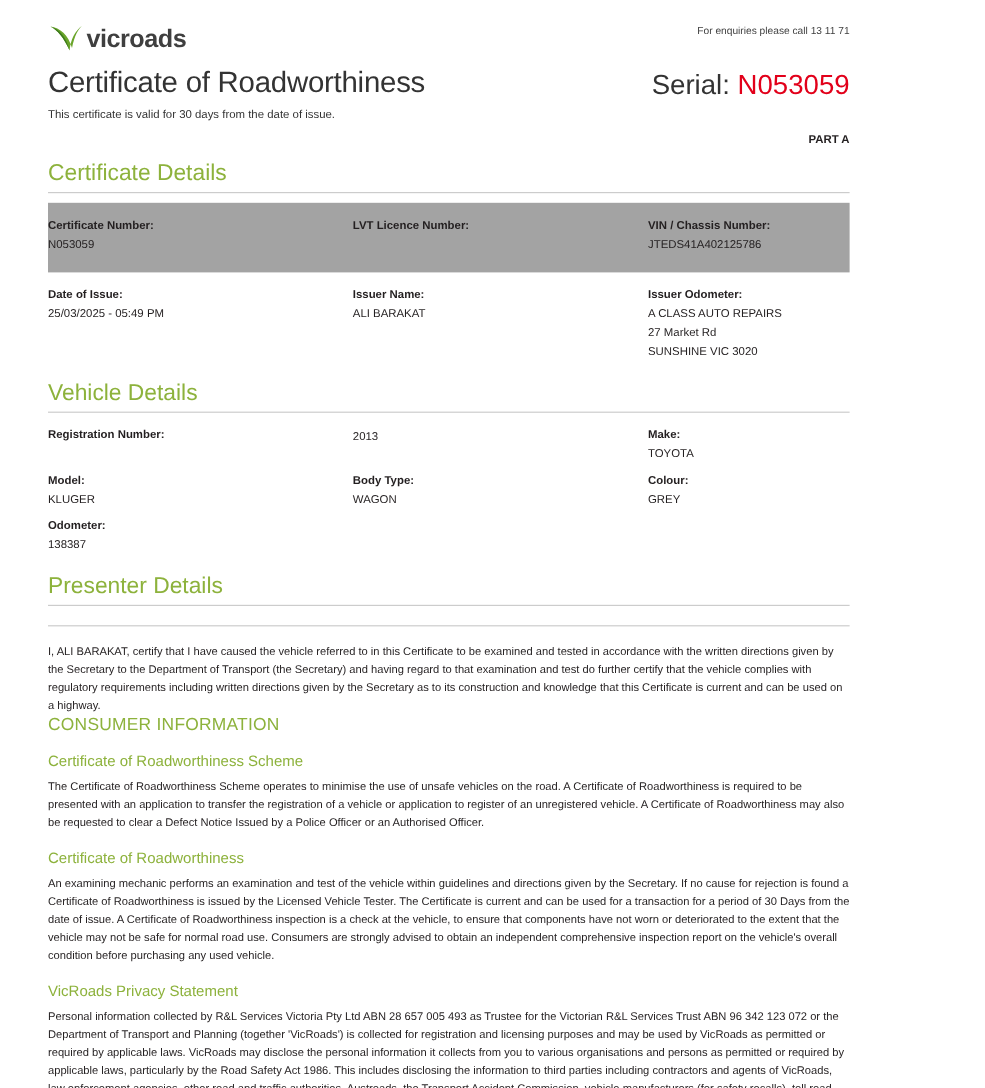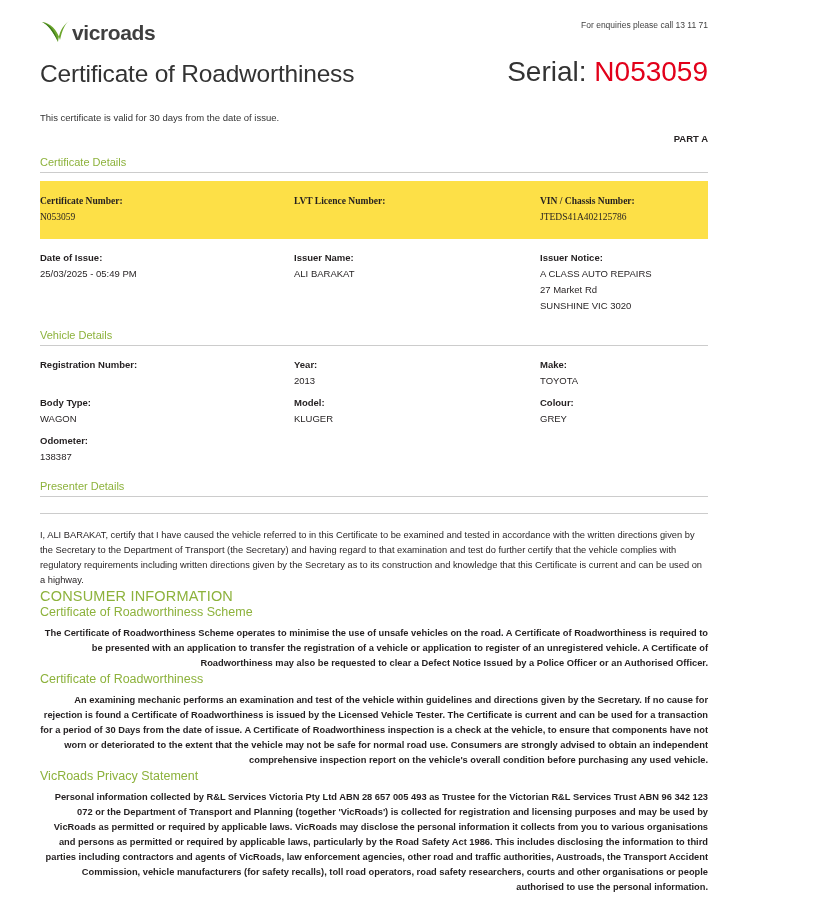--- a/index.html
+++ b/index.html
@@ -54,46 +54,46 @@
     justify-content: space-between;
     margin-top: 10px;
   }
   .doc-title {
     font-size: 24.5px;
     color: #333333;
     font-weight: normal;
     letter-spacing: -0.2px;
   }
   .serial {
-    font-size: 28px;
+    font-size: 23px;
     color: #333333;
     font-weight: normal;
     white-space: nowrap;
   }
   .serial .serial-value {
     color: #e2001a;
     font-weight: normal;
   }
 
   .validity {
     font-size: 9.5px;
     color: #333333;
-    margin-top: 24px;
+    margin-top: 6px;
   }
   .part-label {
     font-size: 9.5px;
     font-weight: bold;
     color: #231f20;
     margin-top: 10px;
     text-align: right;
   }
 
   
   .section-head {
-    font-size: 11px;
+    font-size: 19px;
     color: #8db23c;
     margin-top: 12px;
     padding-bottom: 4px;
     border-bottom: 1px solid #cccccc;
   }
 
   
   .grid {
     display: grid;
     grid-template-columns: 254px 246px 1fr;
@@ -111,24 +111,23 @@
   }
   .v {
     font-size: 9.5px;
     color: #231f20;
     line-height: 14px;
     margin-top: 2px;
   }
 
   
   .shaded-wrap {
-    background: #fde047;
+    background: #a3a3a3;
     padding: 9px 0 11px 0;
     margin-top: 8px;
-    font-family: Liberation Serif, serif;
   }
   .shaded-wrap .grid { padding-left: 0; }
 
   .plain-wrap { margin-top: 8px; }
 
   
   .rule {
     border-top: 1px solid #cccccc;
     margin-top: 16px;
   }
@@ -141,29 +140,28 @@
 
   
   .consumer-head {
     font-size: 14.5px;
     color: #8db23c;
     letter-spacing: 0.2px;
   }
   .sub-head {
     font-size: 12.5px;
     color: #8db23c;
-    margin-top: 1px;
+    margin-top: 15px;
   }
   .para {
     font-size: 9.3px;
     line-height: 15px;
     color: #231f20;
     margin-top: 7px;
-    text-align: right;
-    font-weight: bold;
+    text-align: left;
   }
 </style>
 </head>
 <body>
 
 <div class="page">
 
   <div class="top-row">
     <div class="logo">
       <span>
@@ -210,53 +208,52 @@
     <div class="grid">
       <div class="cell">
         <div class="k">Date of Issue:</div>
         <div class="v">25/03/2025 - 05:49 PM</div>
       </div>
       <div class="cell">
         <div class="k">Issuer Name:</div>
         <div class="v">ALI BARAKAT</div>
       </div>
       <div class="cell">
-        <div class="k">Issuer Notice:</div>
+        <div class="k">Issuer Odometer:</div>
         <div class="v">A CLASS AUTO REPAIRS</div>
         <div class="v">27 Market Rd</div>
         <div class="v">SUNSHINE VIC 3020</div>
       </div>
     </div>
   </div>
 
   <div class="section-head">Vehicle Details</div>
 
   <div class="plain-wrap">
     <div class="grid">
       <div class="cell">
         <div class="k">Registration Number:</div>
         <div class="v"></div>
       </div>
       <div class="cell">
-        <div class="k">Year:</div>
         <div class="v">2013</div>
       </div>
 
       <div class="cell">
         <div class="k">Make:</div>
         <div class="v">TOYOTA</div>
       </div>
       <div class="cell">
+        <div class="k">Model:</div>
+        <div class="v">KLUGER</div>
+      </div>
+      <div class="cell">
         <div class="k">Body Type:</div>
         <div class="v">WAGON</div>
       </div>
-      <div class="cell">
-        <div class="k">Model:</div>
-        <div class="v">KLUGER</div>
-      </div>
 
       <div class="cell">
         <div class="k">Colour:</div>
         <div class="v">GREY</div>
       </div>
       <div class="cell">
         <div class="k">Odometer:</div>
         <div class="v">138387</div>
       </div>
       <div class="cell"></div>

